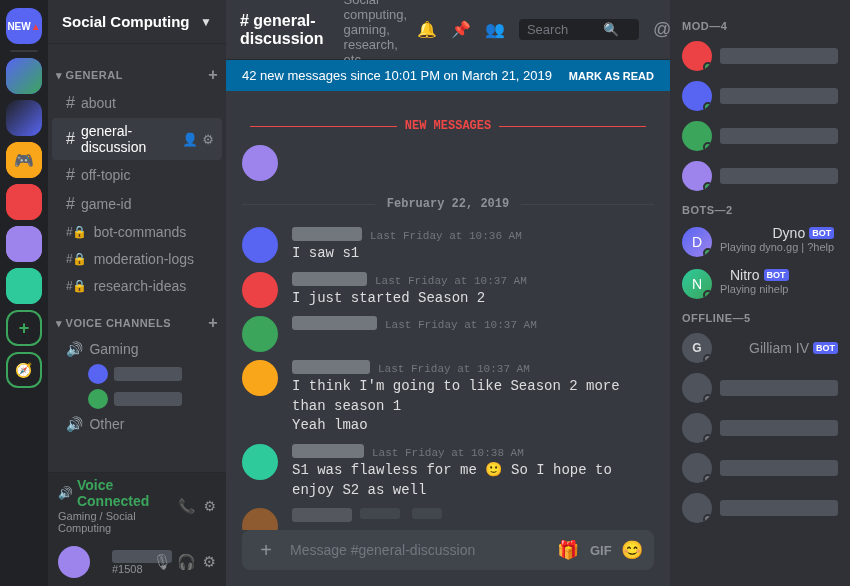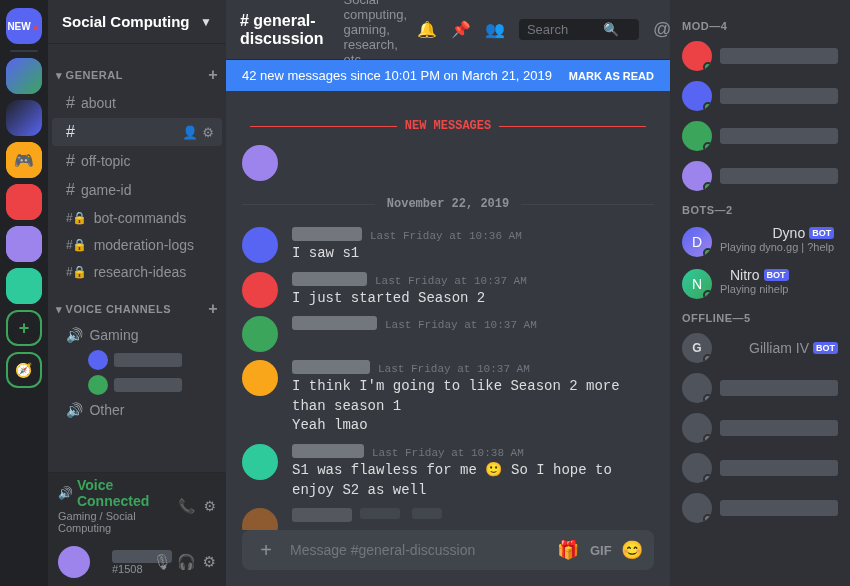--- a/index.html
+++ b/index.html
@@ -131,21 +131,21 @@
       flex-shrink: 0;
     }
     .channel-header-name { font-weight: 700; font-size: 16px; color: #fff; }
     .channel-header-divider { width: 1px; height: 20px; background: #40444b; }
     .channel-header-topic { color: #8e9297; font-size: 13px; flex: 1; }
     .channel-header-icons { display: flex; gap: 14px; align-items: center; }
     .channel-header-icons span { color: #8e9297; cursor: pointer; font-size: 16px; }
 
     .messages-container { flex: 1; overflow-y: auto; padding: 16px 0 8px; font-family: Liberation Mono, monospace; }
     .new-messages-bar {
-      background: #3b82f6;
+      background: #0369a1;
       color: #fff;
       font-size: 13px;
       padding: 8px 16px;
       display: flex;
       align-items: center;
       justify-content: space-between;
       margin-bottom: 4px;
     }
     .mark-as-read { font-size: 11px; font-weight: 700; text-transform: uppercase; cursor: pointer; }
     .new-messages-divider {
@@ -299,20 +299,21 @@
     <div class="channel-category">
       <span>▾</span>&nbsp;<span>GENERAL</span>
       <span class="cat-plus">+</span>
     </div>
     <div class="channel-item">
       <span class="channel-icon">#</span>
       <span>about</span>
     </div>
     <div class="channel-item active">
       <span class="channel-icon">#</span>
+      <span>general-discussion</span>
       <div class="channel-actions">
         <span>👤</span>
         <span>⚙</span>
       </div>
     </div>
     <div class="channel-item">
       <span class="channel-icon">#</span>
       <span>off-topic</span>
     </div>
     <div class="channel-item">
@@ -409,21 +410,21 @@
   <div class="messages-container">
     <div class="new-messages-divider">
       <span>NEW MESSAGES</span>
     </div>
 
     <div class="message">
       <div class="message-avatar av-purple"></div>
     </div>
 
     <div class="date-divider">
-      <span class="date-divider-text">November 22, 2019</span>
+      <span class="date-divider-text">February 22, 2019</span>
     </div>
 
     <div class="message">
       <div class="message-avatar av-blue"></div>
       <div class="message-body">
         <div class="message-header">
           <span class="blurred-name" style="width:70px;background:#72767d;">&nbsp;</span>
           <span class="message-timestamp">Last Friday at 10:36 AM</span>
         </div>
         <div class="message-content">I saw s1</div>

